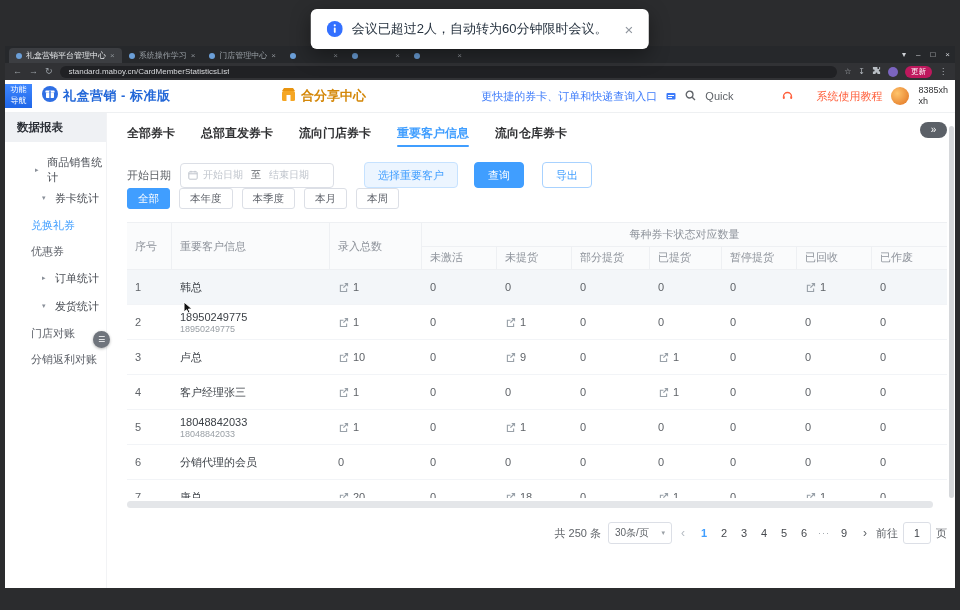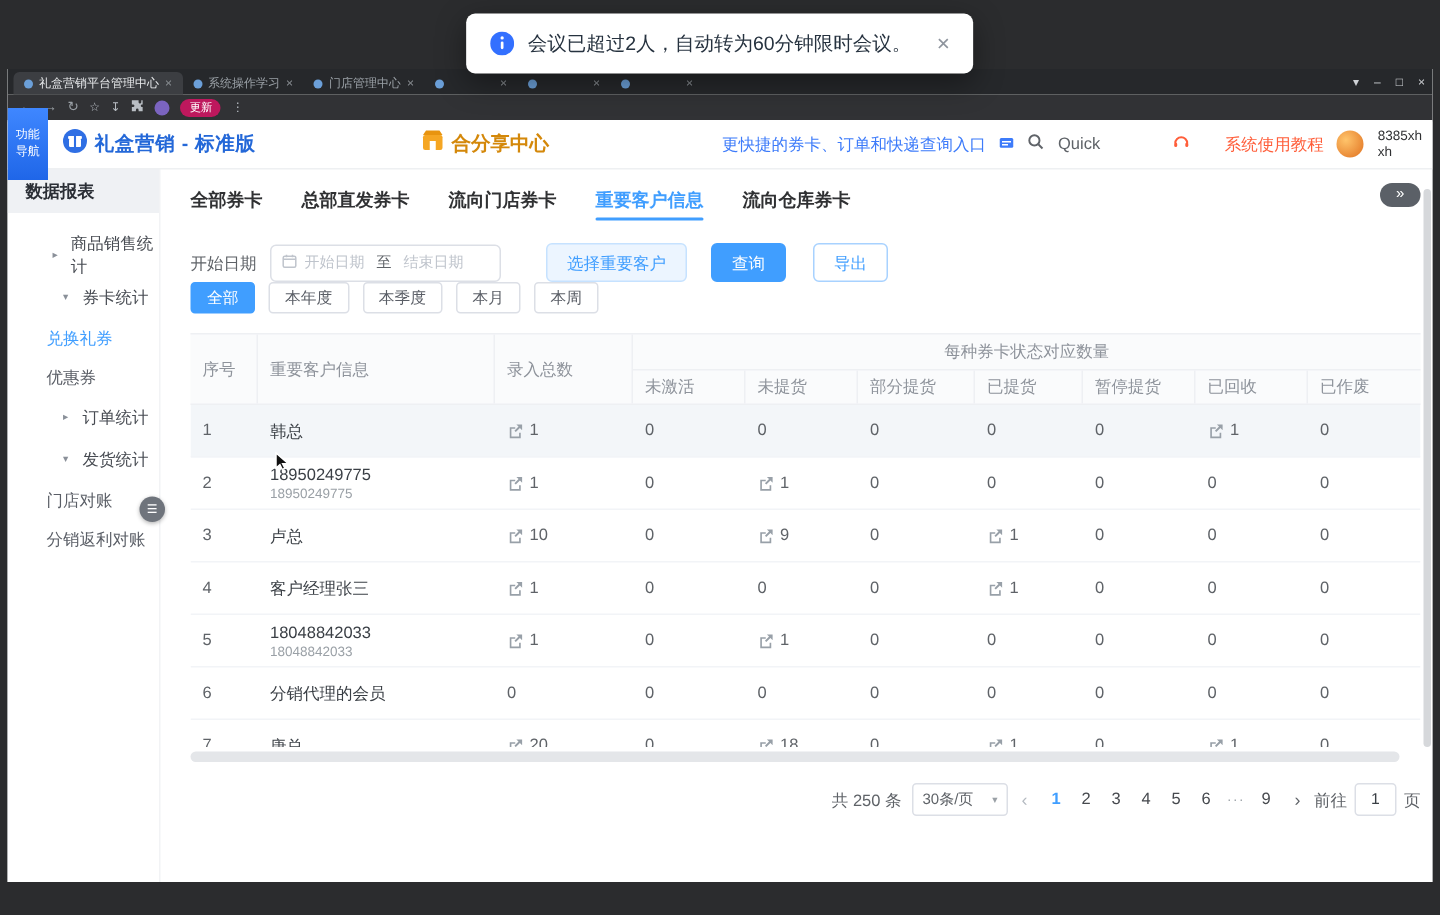--- a/index.html
+++ b/index.html
@@ -28,21 +28,21 @@
   .nav-ic{color:#9aa0a6;font-size:9px;line-height:1;}
   .urlbox{height:12px;background:#202124;border-radius:6px;display:flex;align-items:center;padding:0 9px;flex:1;min-width:0;}
   .url{color:#d8dadd;font-size:8px;white-space:nowrap;overflow:hidden;}
   .addr-right{display:flex;align-items:center;gap:7px;flex:none;}
   .addr-ic{color:#b9bec4;font-size:8px;line-height:1;}
   .avatar-mini{width:10px;height:10px;border-radius:50%;background:#7b64c0;}
   .update-chip{background:#be185d;color:#fff;font-size:7.5px;padding:1px 6px;border-radius:6px;}
 
   
   .appheader{height:32px;background:#fff;display:flex;align-items:center;flex:none;position:relative;box-shadow:0 1px 0 #eef0f2;z-index:3;}
-  .nav-toggle{width:27px;height:48px;background:linear-gradient(180deg,#3f87ff,#1f66e8);color:#fff;font-size:8px;line-height:1.35;display:flex;flex-direction:column;align-items:center;justify-content:center;flex:none;}
+  .nav-toggle{width:27px;height:24px;background:linear-gradient(180deg,#3f87ff,#1f66e8);color:#fff;font-size:8px;line-height:1.35;display:flex;flex-direction:column;align-items:center;justify-content:center;flex:none;}
   .logo{display:flex;align-items:center;gap:5px;margin-left:10px;}
   .logo-text{font-size:13px;font-weight:bold;color:#2468d8;letter-spacing:.5px;}
   .share-center{position:absolute;left:276px;display:flex;align-items:center;gap:5px;}
   .share-text{font-size:13px;font-weight:bold;color:#d4880a;}
   .hdr-right{margin-left:auto;display:flex;align-items:center;gap:9px;padding-right:7px;}
   .quick-entry{font-size:11px;color:#3d7bfa;}
   .quick-label{font-size:11px;color:#5f6368;}
   .tut-text{font-size:11px;color:#ff5e3a;margin-left:14px;}
   .hdr-avatar{width:18px;height:18px;border-radius:50%;background:radial-gradient(circle at 35% 35%,#ffc46b,#e0701f);flex:none;}
   .user-block{font-size:9px;color:#303133;line-height:1.2;}
@@ -174,20 +174,23 @@
         <span>–</span>
         <span>□</span>
         <span>×</span>
       </div>
     </div>
 
     <div class="addressbar">
       <span class="nav-ic">←</span>
       <span class="nav-ic">→</span>
       <span class="nav-ic">↻</span>
+      <div class="urlbox">
+        <span class="url">standard.maboy.cn/CardMemberStatisticsList</span>
+      </div>
       <div class="addr-right">
         <span class="addr-ic">☆</span>
         <span class="addr-ic">↧</span>
         <span class="addr-ic">
           <svg width="9" height="9" viewBox="0 0 10 10">
               <path d="M4 1h2v1.4a1 1 0 0 0 2 0V1h1v3H8.6a1 1 0 0 0 0 2H9v3H6v-.9a1 1 0 0 0-2 0V9H1V6h.9a1 1 0 0 0 0-2H1V1h3z" fill="#b9bec4"></path>
             </svg>
         </span>
         <span class="avatar-mini"></span>
         <span class="update-chip">更新</span>

